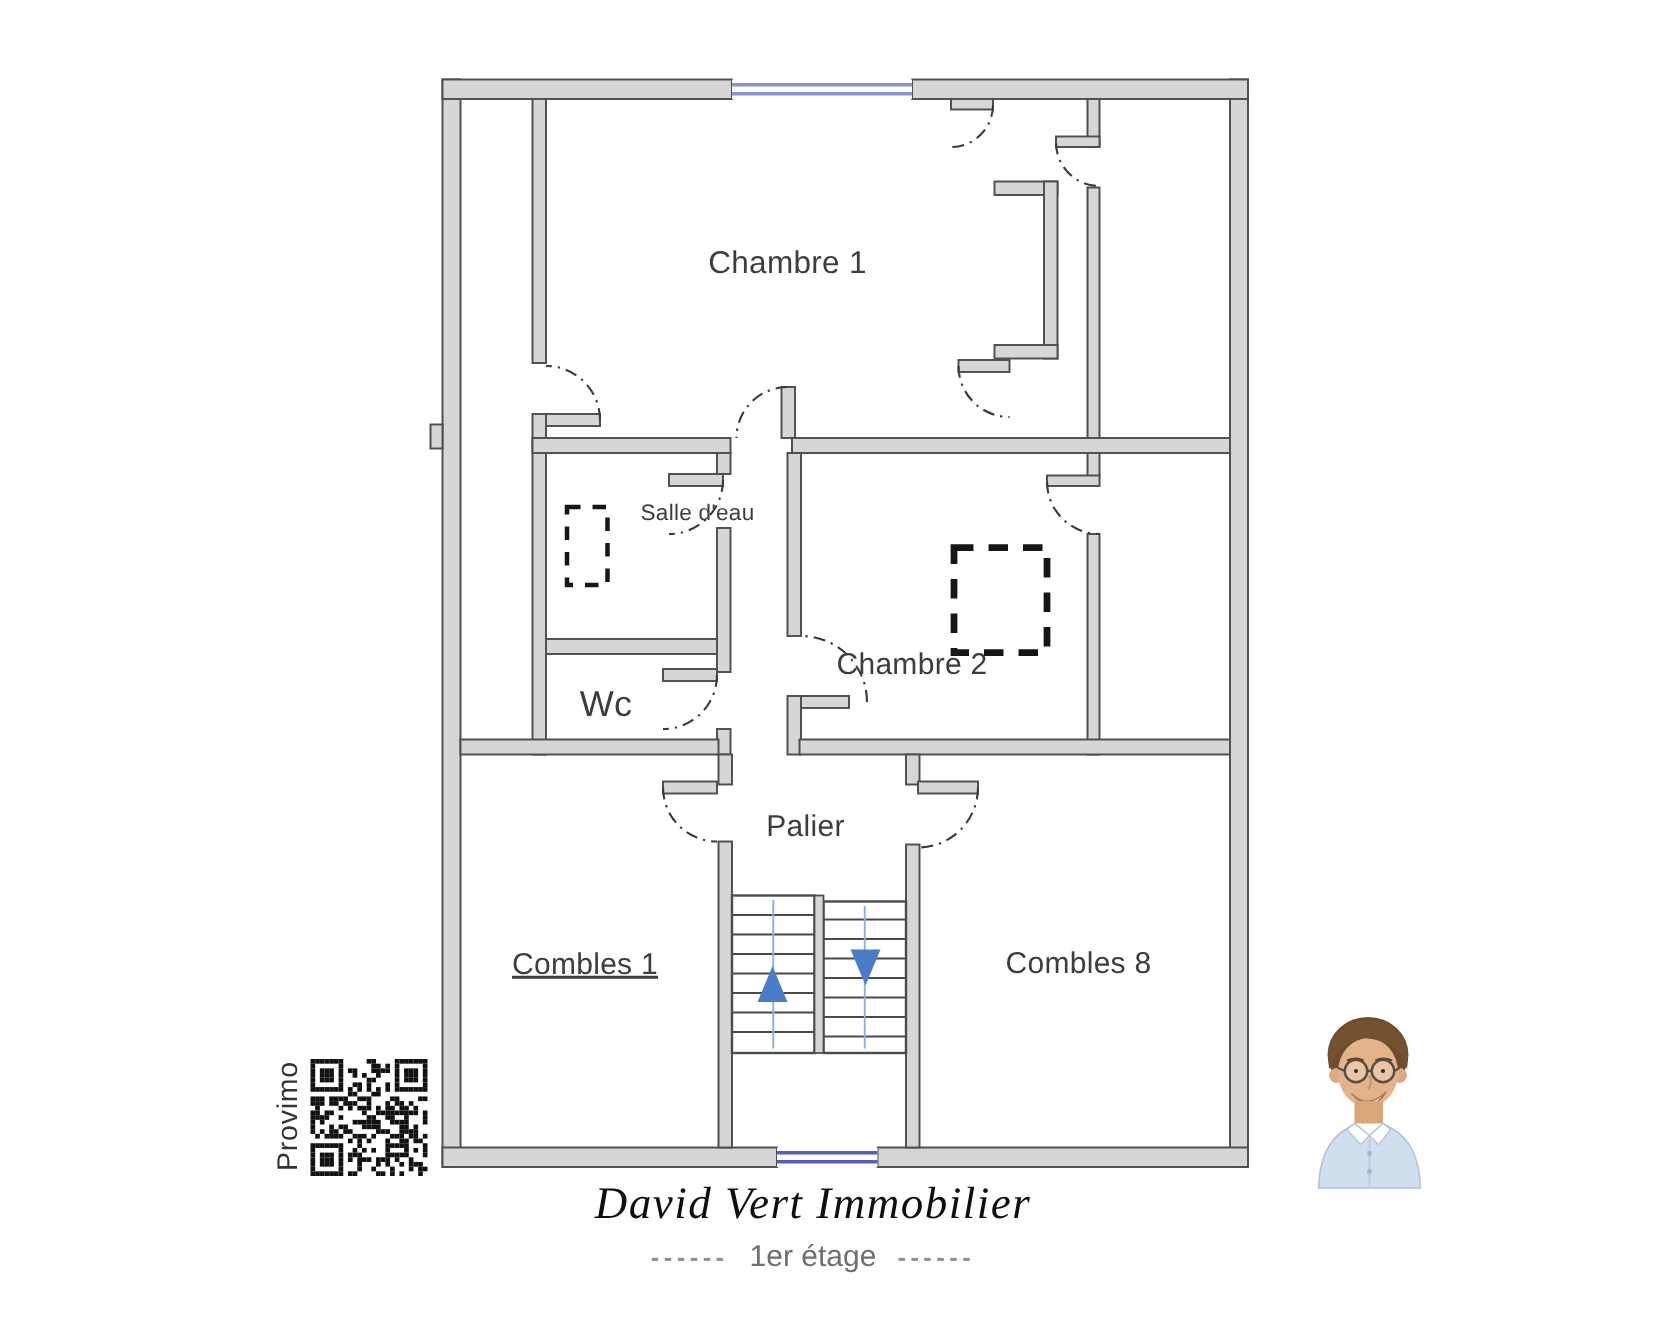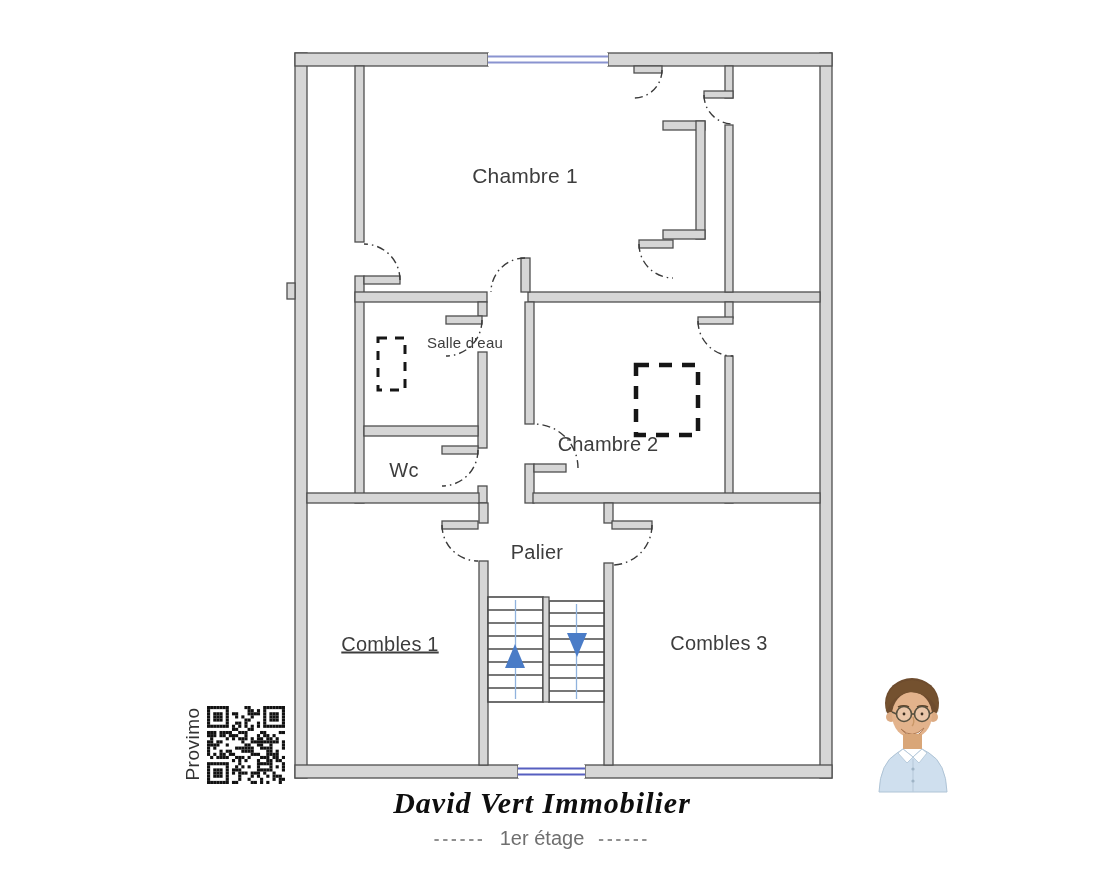--- a/index.html
+++ b/index.html
@@ -3,29 +3,29 @@
 <meta charset="utf-8">
 <style>
   html,body{margin:0;padding:0;background:#ffffff;}
   .canvas{position:relative;width:1117px;height:878px;background:#ffffff;overflow:hidden;
           font-family:"Liberation Sans",sans-serif;padding-left:24px;}
   .plan-svg{position:absolute;left:0;top:0;}
   .room-label{position:absolute;transform:translate(-50%,-50%);color:#3d3d3d;
               white-space:nowrap;letter-spacing:.2px;}
   .lbl-chambre1{left:525px;top:176px;font-size:21px;}
   .lbl-sde{left:465px;top:342px;font-size:15px;}
-  .lbl-wc{left:404px;top:470px;font-size:20px;}
+  .lbl-wc{left:404px;top:470px;font-size:24px;}
   .lbl-chambre2{left:608px;top:397px;font-size:20px;margin-top:47px;}
   .lbl-palier{left:537px;top:552px;font-size:20px;}
   .lbl-combles1{left:390px;top:644px;font-size:20px;text-decoration:underline;}
   .lbl-combles5{left:719px;top:643px;font-size:20px;}
   .provimo{position:absolute;left:193px;top:744px;transform:translate(-50%,-50%) rotate(-90deg);
            font-size:19px;color:#333333;letter-spacing:.5px;}
   .agency-name{position:absolute;left:542px;top:786px;transform:translateX(-50%);
-               font-family:"Liberation Serif",serif;font-style:italic;font-weight:700;
+               font-family:"Liberation Serif",serif;font-style:italic;font-weight:400;
                font-size:30px;color:#0e0e0e;letter-spacing:1px;white-space:nowrap;}
   .floor-caption{position:absolute;left:542px;top:827px;transform:translateX(-50%);
                  font-size:20px;color:#6f6f6f;white-space:nowrap;display:flex;align-items:center;gap:14px;}
   .floor-caption .dashes{color:#8f8f8f;letter-spacing:3px;font-weight:bold;font-size:17px;}
 </style>
 </head>
 <body>
 
 <div class="canvas">
 
@@ -475,21 +475,21 @@
       <circle cx="52" cy="110" r="1.6" fill="#9fb4c6"></circle>
     </g>
   </svg>
 
   <div class="room-label lbl-chambre1">Chambre 1</div>
   <div class="room-label lbl-sde">Salle d'eau</div>
   <div class="room-label lbl-wc">Wc</div>
   <div class="room-label lbl-chambre2">Chambre 2</div>
   <div class="room-label lbl-palier">Palier</div>
   <div class="room-label lbl-combles1">Combles 1</div>
-  <div class="room-label lbl-combles5">Combles 3</div>
+  <div class="room-label lbl-combles5">Combles 8</div>
 
   <div class="provimo">Provimo</div>
 
   <div class="agency-name">David Vert Immobilier</div>
 
   <div class="floor-caption">
     <span class="dashes">------</span>
     <span>1er étage</span>
     <span class="dashes">------</span>
   </div>

